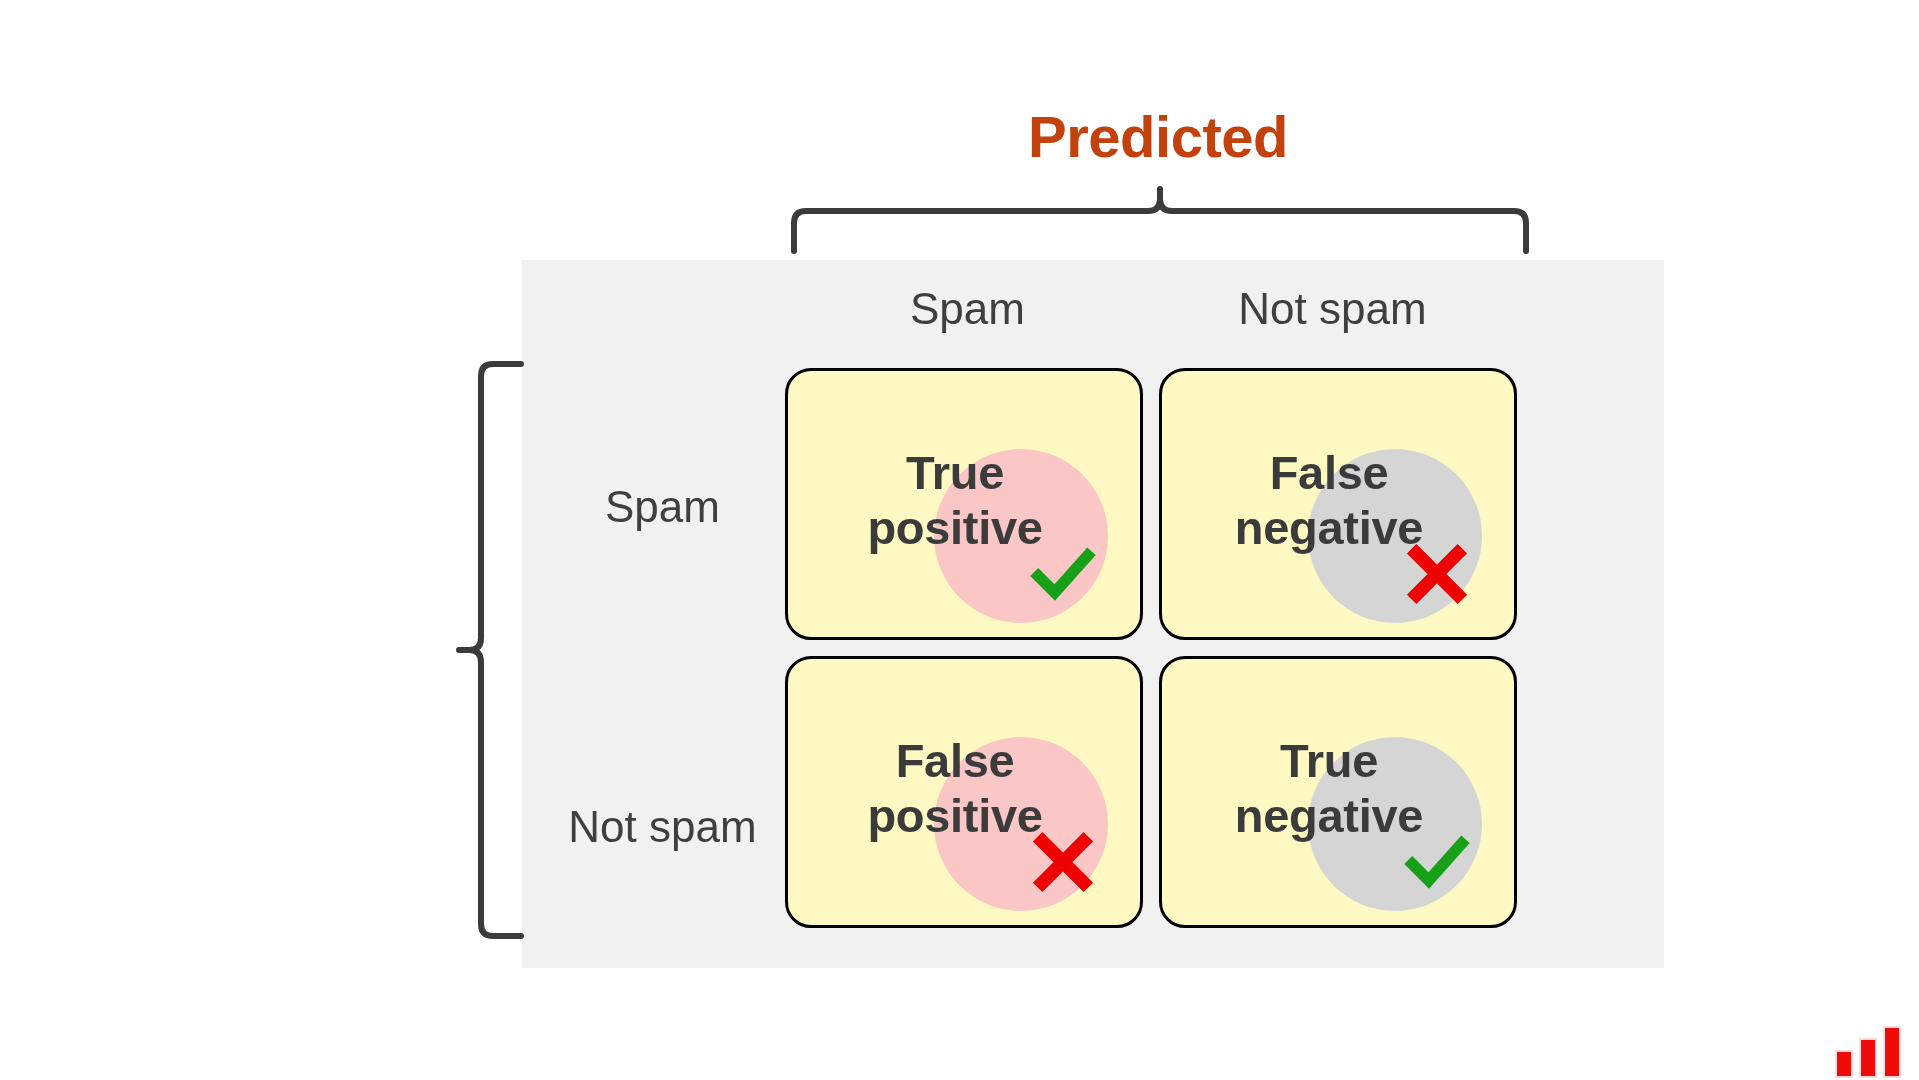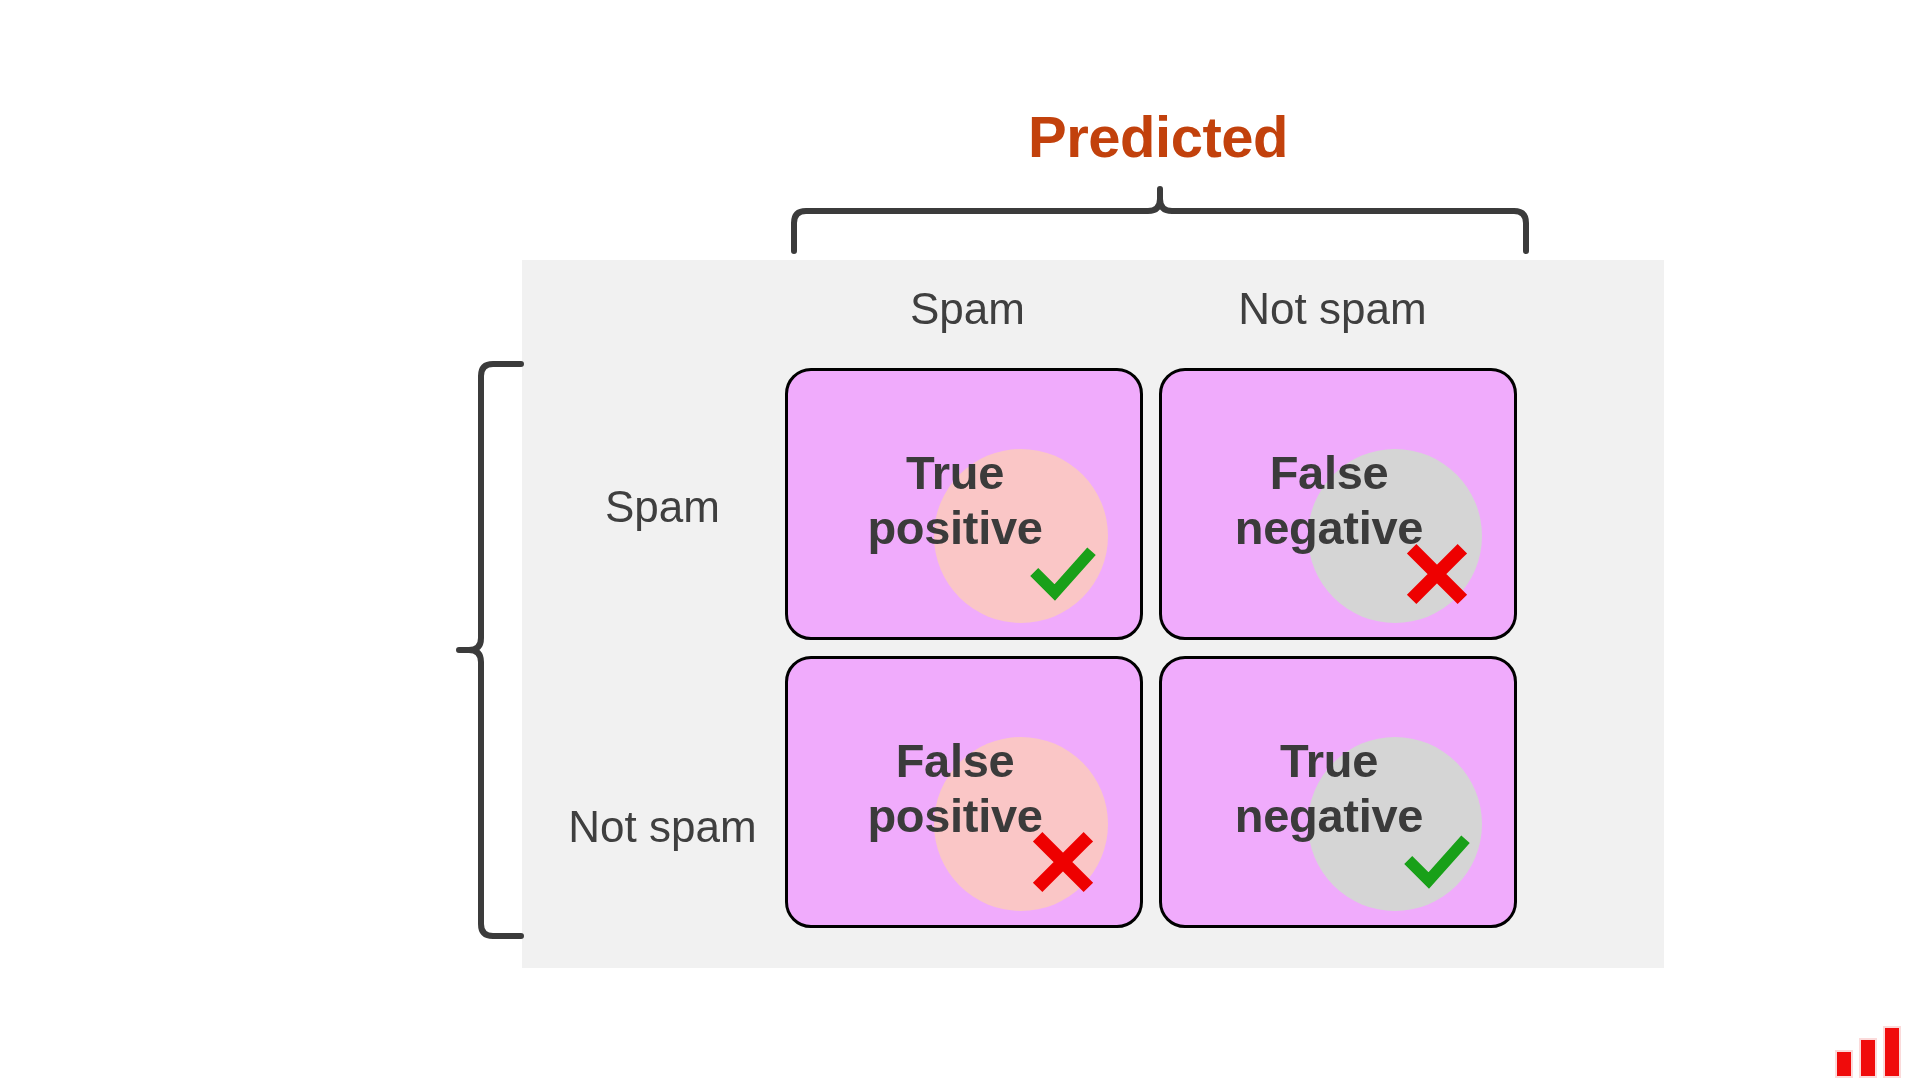--- a/index.html
+++ b/index.html
@@ -123,21 +123,21 @@
     height: 560px;
     display: grid;
     grid-template-columns: 1fr 1fr;
     grid-template-rows: 1fr 1fr;
     column-gap: 16px;
     row-gap: 16px;
   }
 
   .cell {
     position: relative;
-    background: #f0abfc;
+    background: #fef9c3;
     border: 3px solid #000000;
     border-radius: 26px;
     overflow: hidden;
     display: flex;
     align-items: center;
     justify-content: center;
   }
 
   .blob {
     position: absolute;

